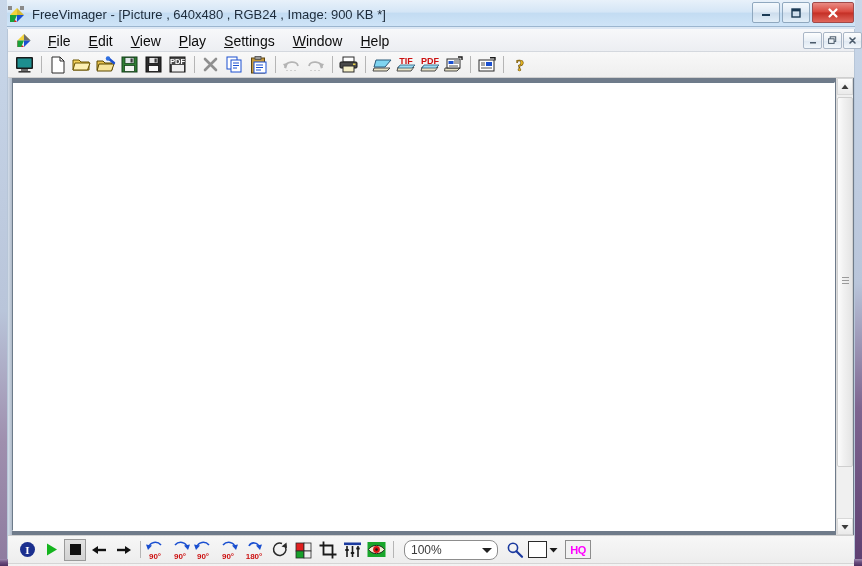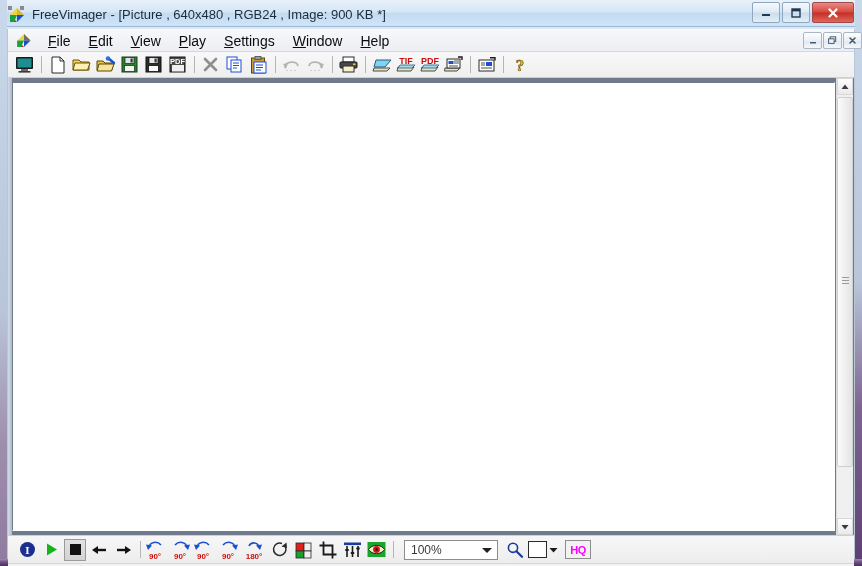--- a/index.html
+++ b/index.html
@@ -220,21 +220,21 @@
   .bb-btn.pressed {
     border: 1px solid #9a9a9a;
     background: linear-gradient(to bottom, #e2e2e2, #d2d2d2);
     box-sizing: border-box;
   }
   #zoom-combo {
     width: 94px; height: 20px;
     margin-left: 6px; margin-right: 6px;
     background: #ffffff;
     border: 1px solid #8d8d8d;
-    border-radius: 0;
+    border-radius: 8px;
     box-sizing: border-box;
     position: relative;
     display: flex; align-items: center;
     flex: none;
     cursor: default;
   }
   #zoom-value {
     font-size: 12px; color: #3a3a3a;
     padding-left: 6px;
   }

